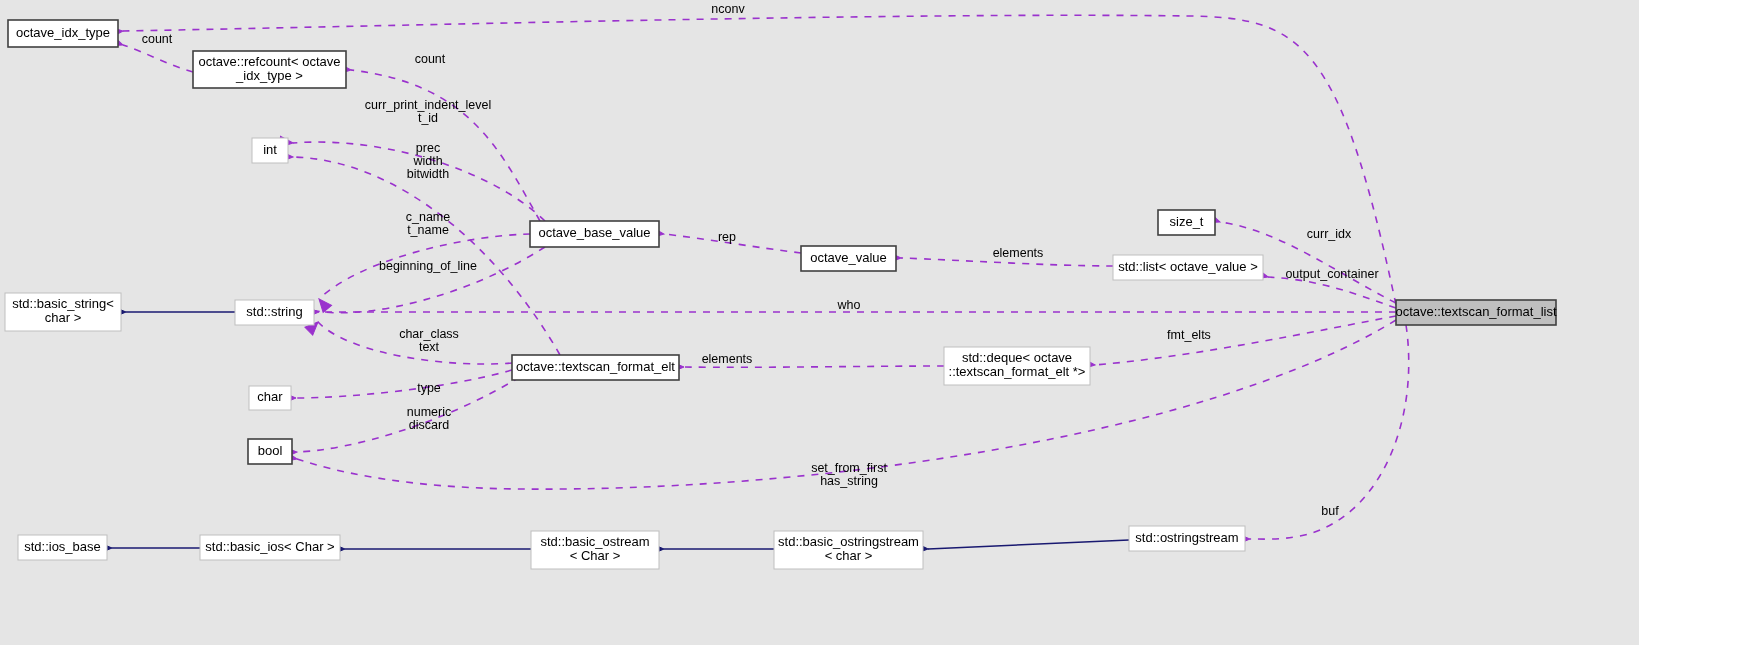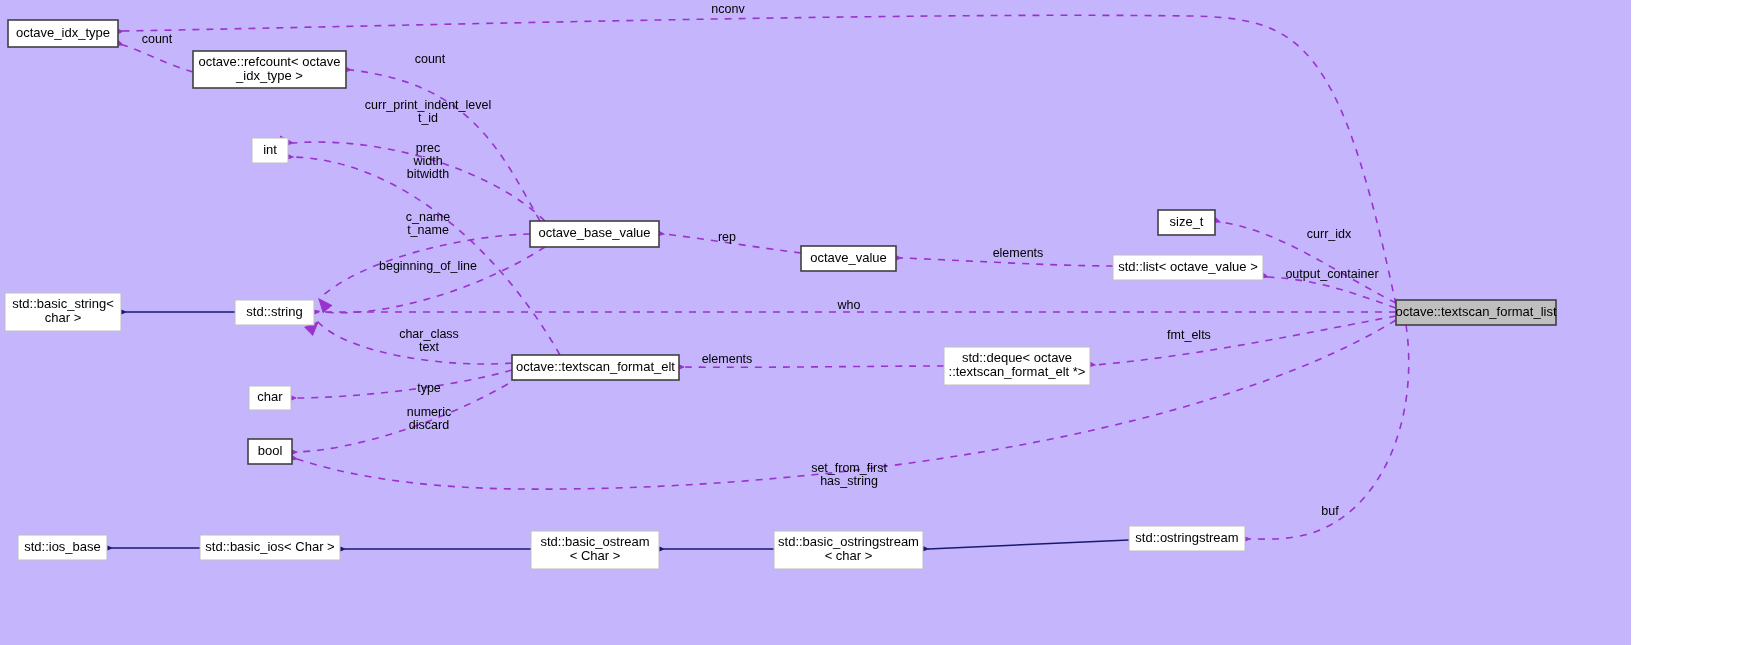--- a/index.html
+++ b/index.html
@@ -4,23 +4,24 @@
 <style>
   html, body {
     margin: 0;
     padding: 0;
     background: #ffffff;
   }
   #diagram-root {
     position: relative;
     width: 1631px;
     height: 645px;
-    background: #c4b5fd;
+    background: #e5e5e5;
     font-family: "Liberation Sans", sans-serif;
     overflow: hidden;
+    padding-left: 8px;
   }
   svg.graph {
     position: absolute;
     left: 0;
     top: 0;
     width: 1759px;
     height: 645px;
   }
   .node-box {
     fill: #ffffff;

